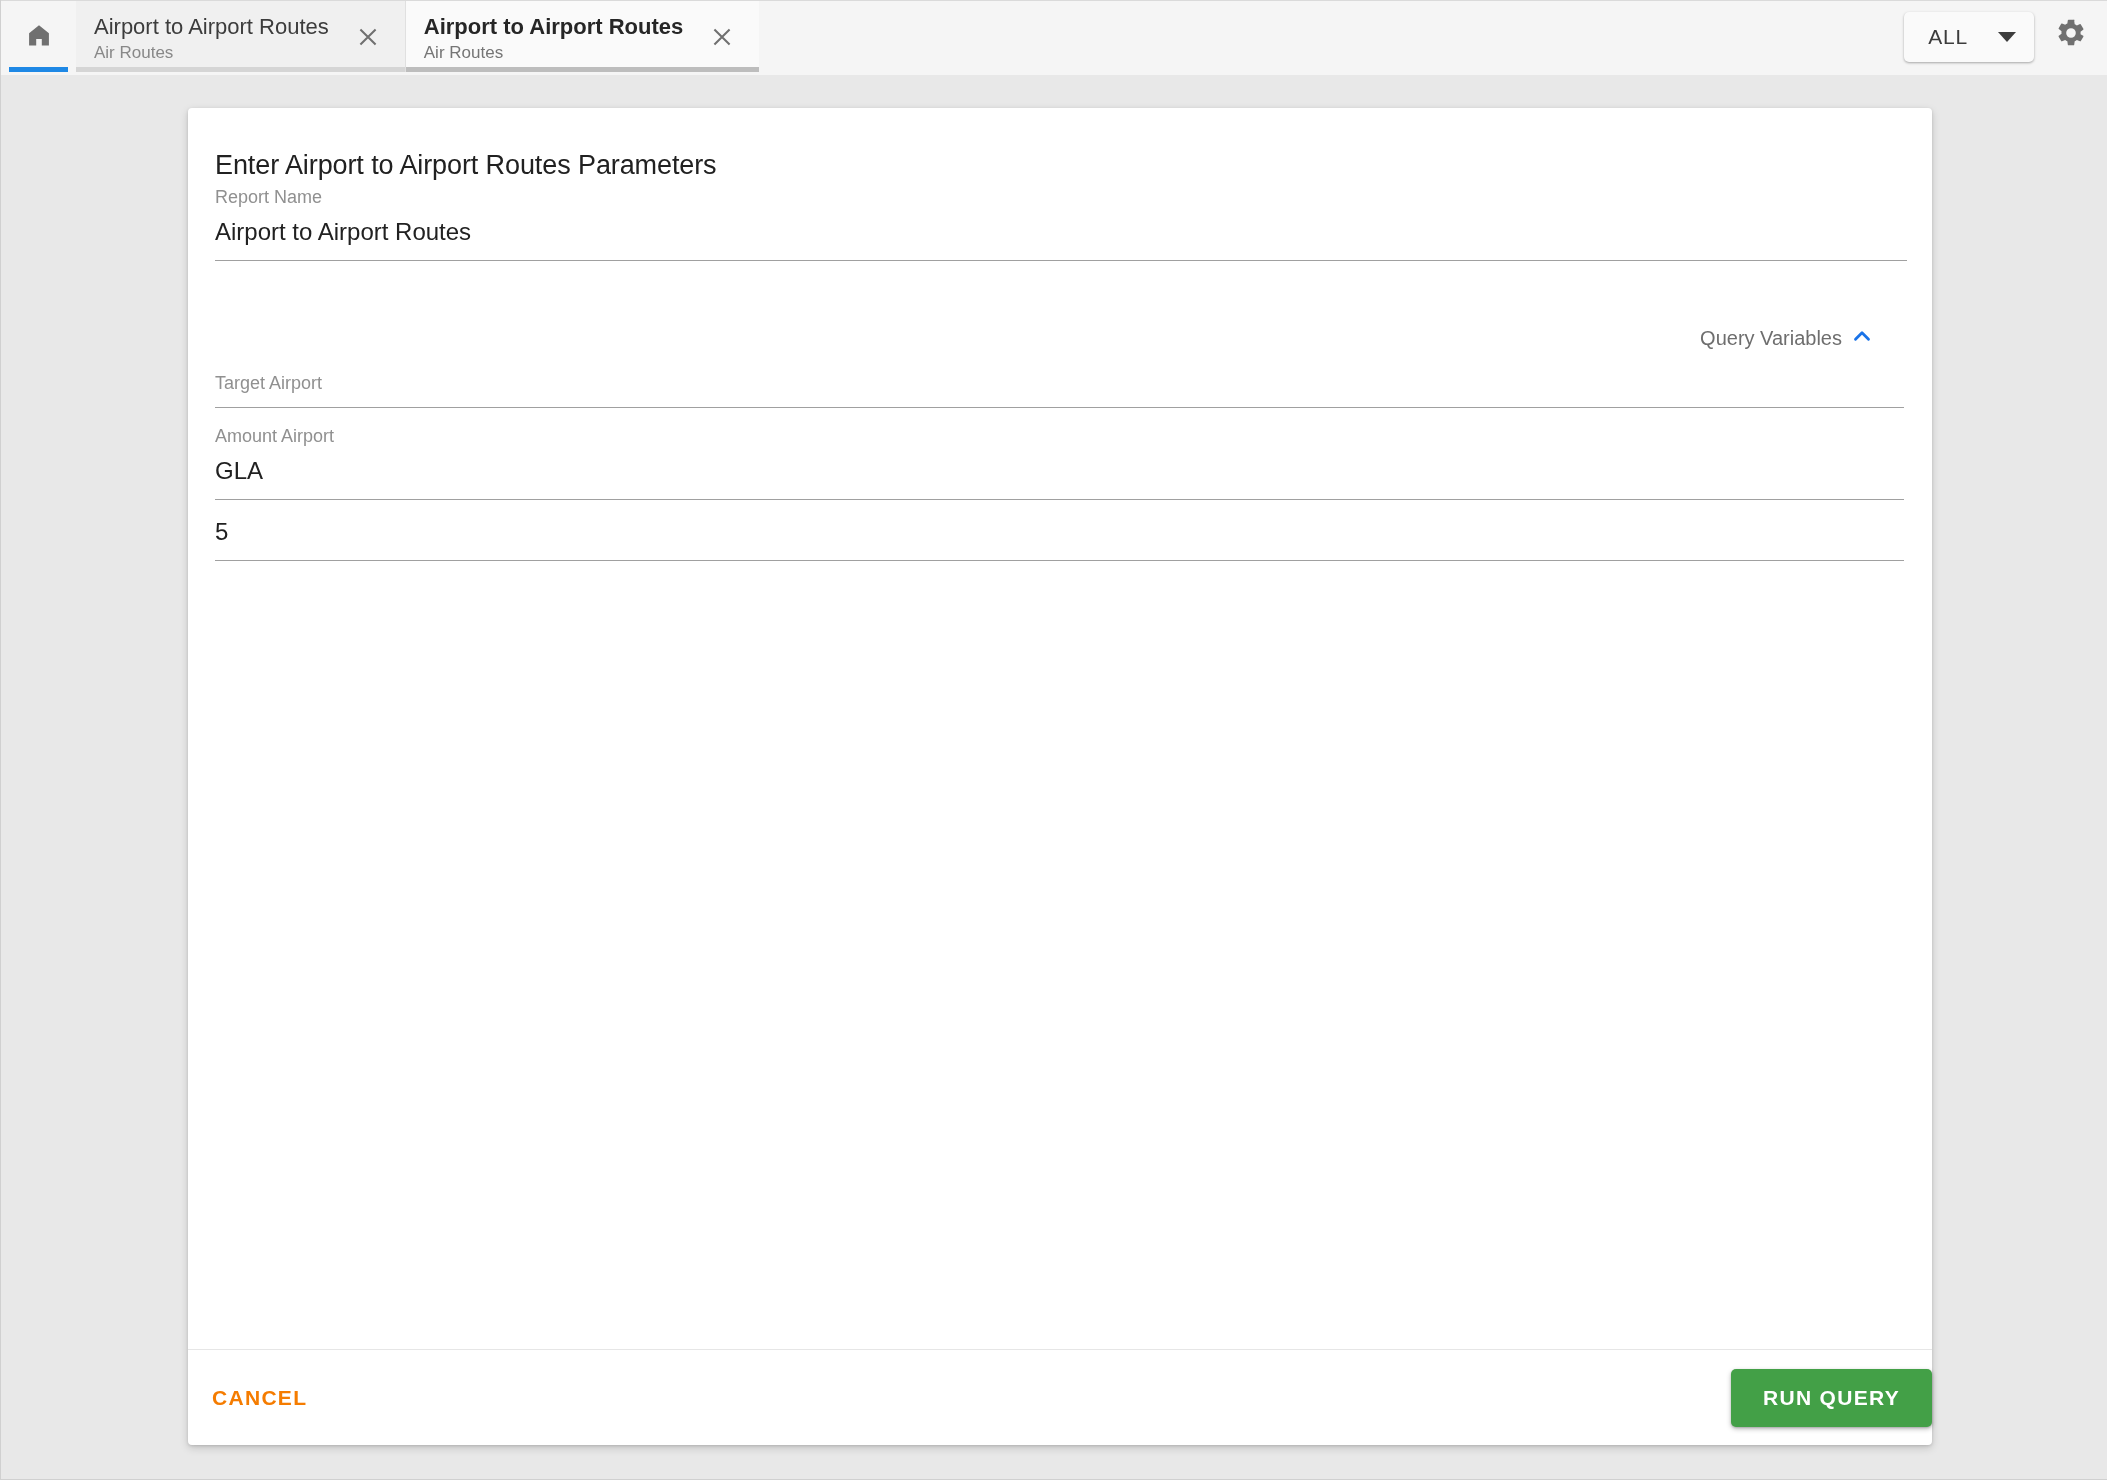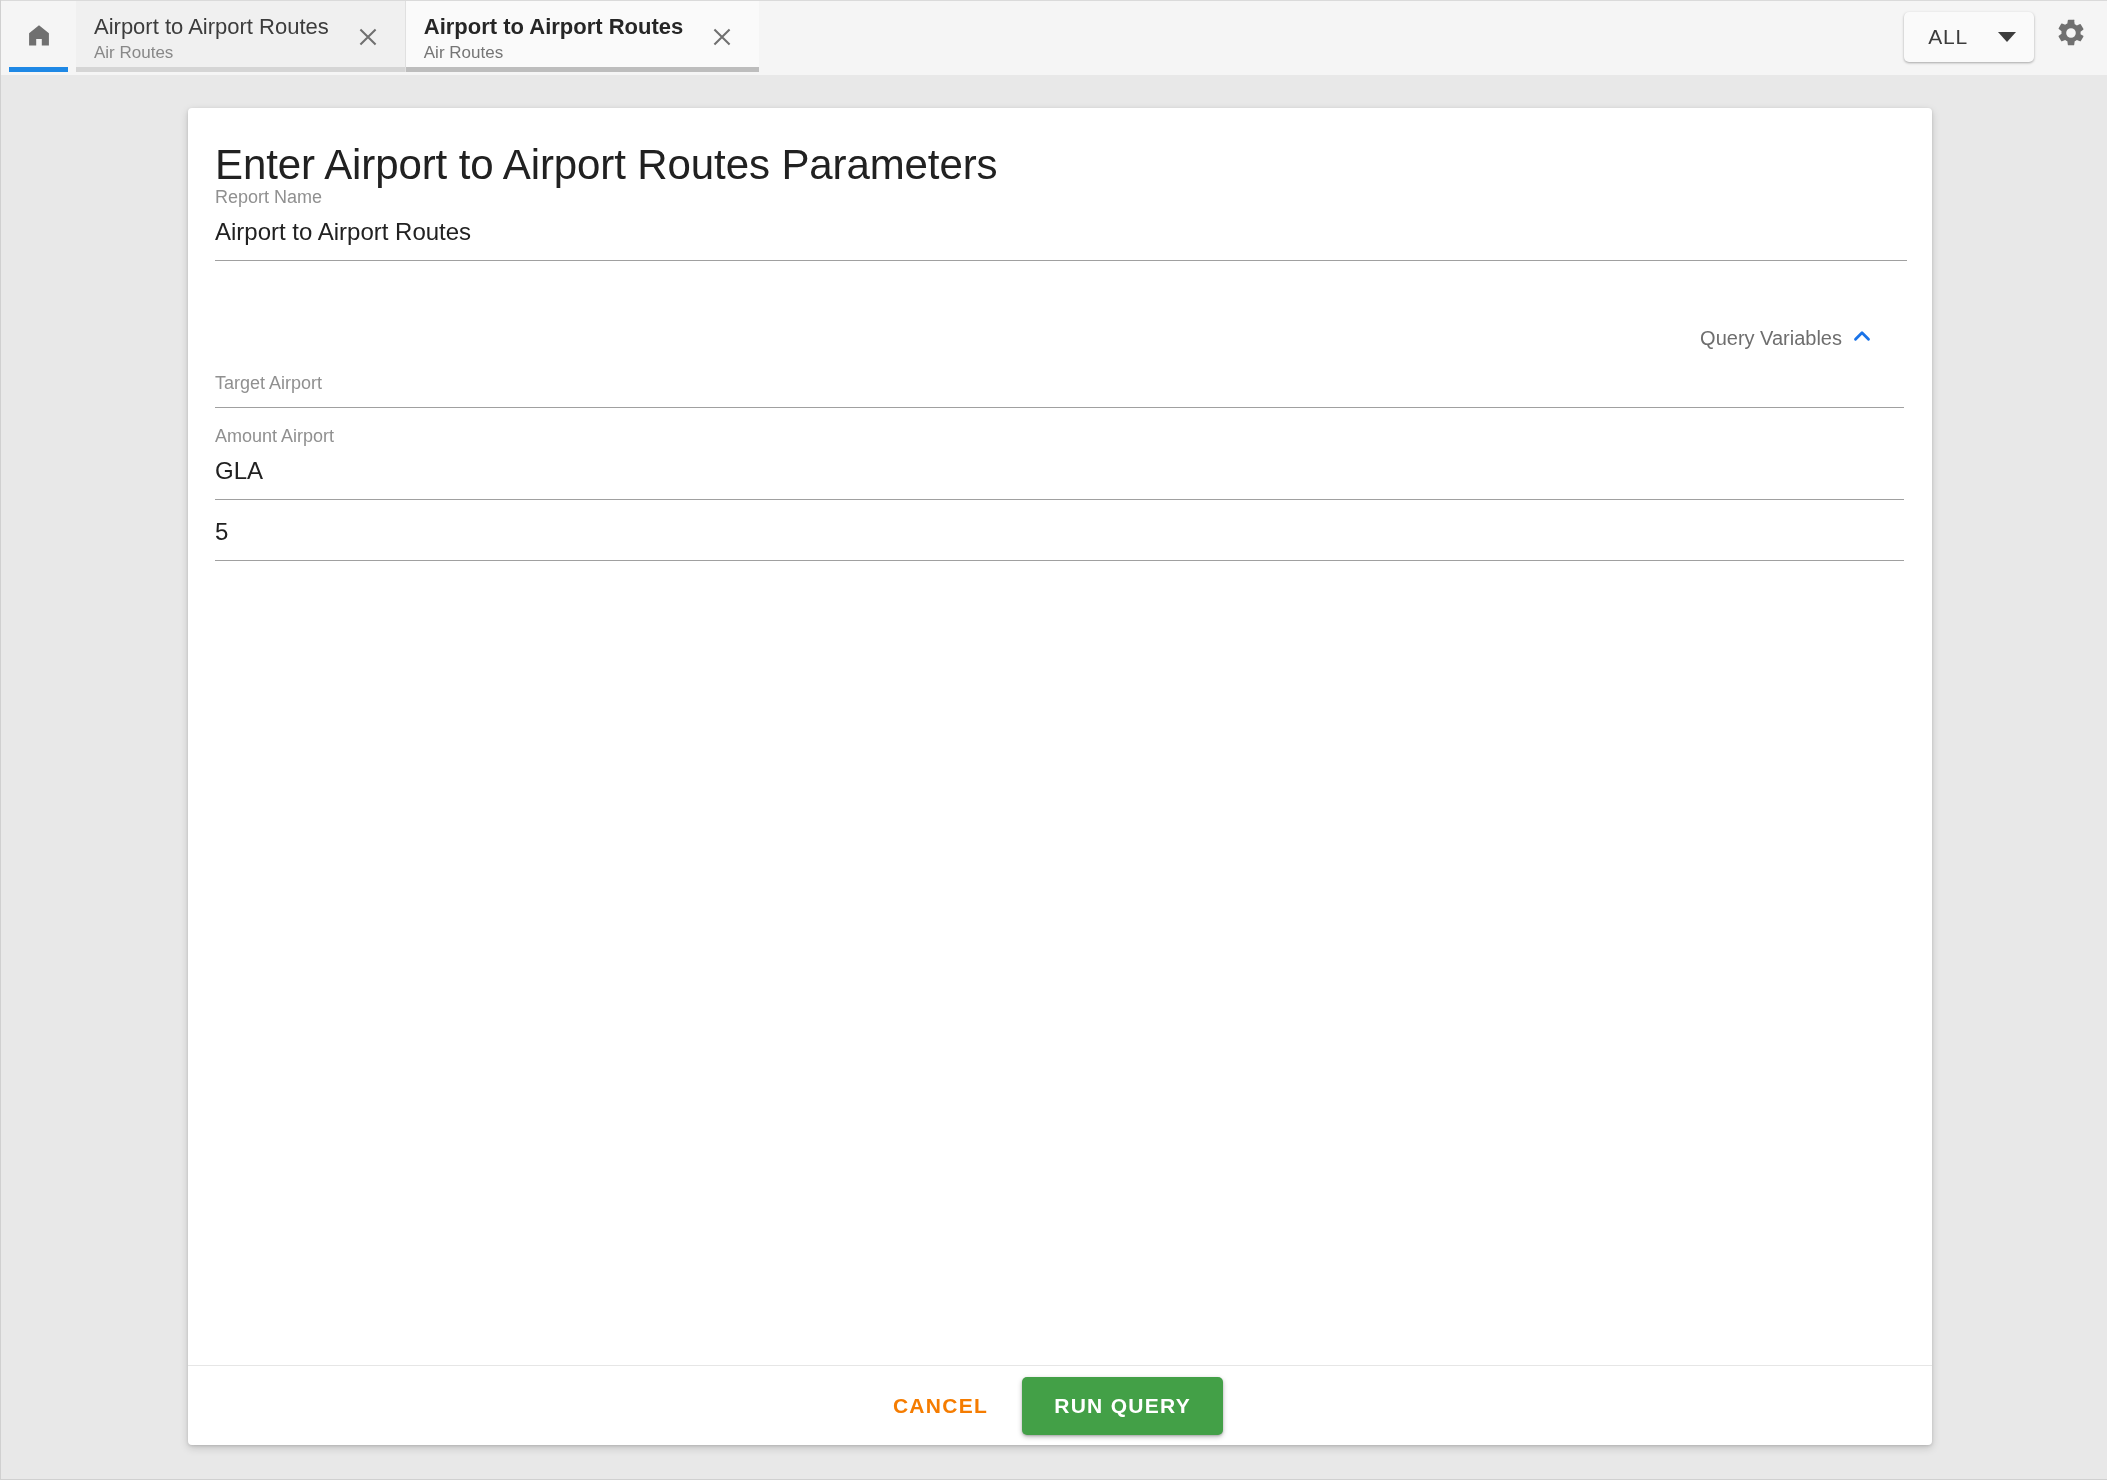--- a/index.html
+++ b/index.html
@@ -160,21 +160,21 @@
     flex-direction: column;
   }
 
   .card-body {
     flex: 1 1 auto;
     padding: 0 27px;
     overflow: hidden;
   }
 
   .card-title {
-    font-size: 42px;
+    font-size: 27px;
     font-weight: normal;
     color: #212121;
     letter-spacing: -0.1px;
     padding-top: 36px;
     line-height: 42px;
   }
   .card-desc {
     font-size: 19px;
     color: #8a8a8a;
     line-height: 26px;
@@ -224,26 +224,25 @@
     margin-right: 23px;
   }
 
   .field-q { margin-top: 17px; }
   .field-q .f-underline { width: 1689px; }
   .field-q:first-of-type { margin-top: 18px; }
 
   
   .card-footer {
     flex: 0 0 auto;
-    height: 80px;
+    height: 96px;
     border-top: 1px solid #e6e6e6;
     display: flex;
     align-items: center;
-    justify-content: center;
-    padding-right: 28px;
+    justify-content: space-between;
     gap: 10px;
   }
   .btn-cancel {
     height: 52px;
     padding: 0 24px;
     background: transparent;
     border: none;
     border-radius: 4px;
     font-family: inherit;
     font-size: 21px;

